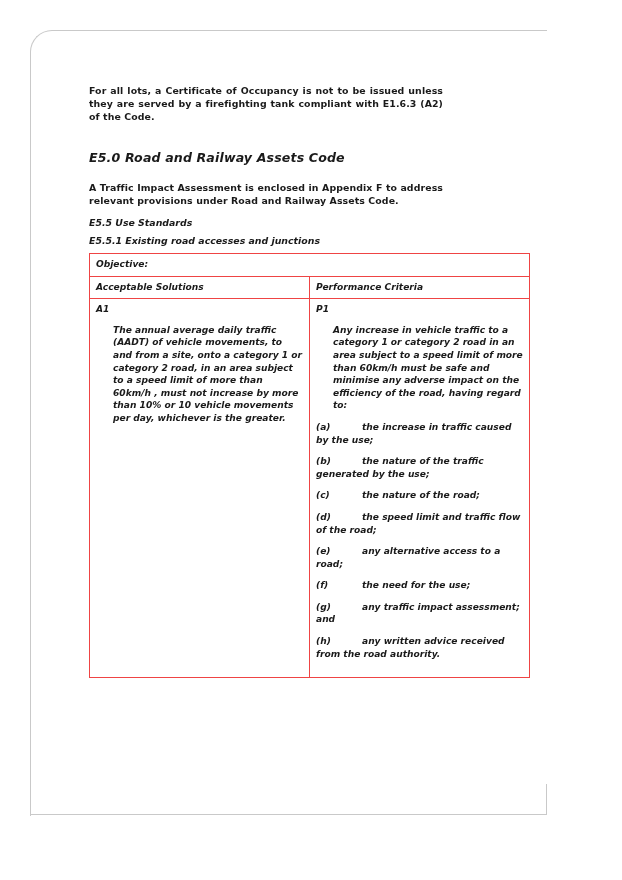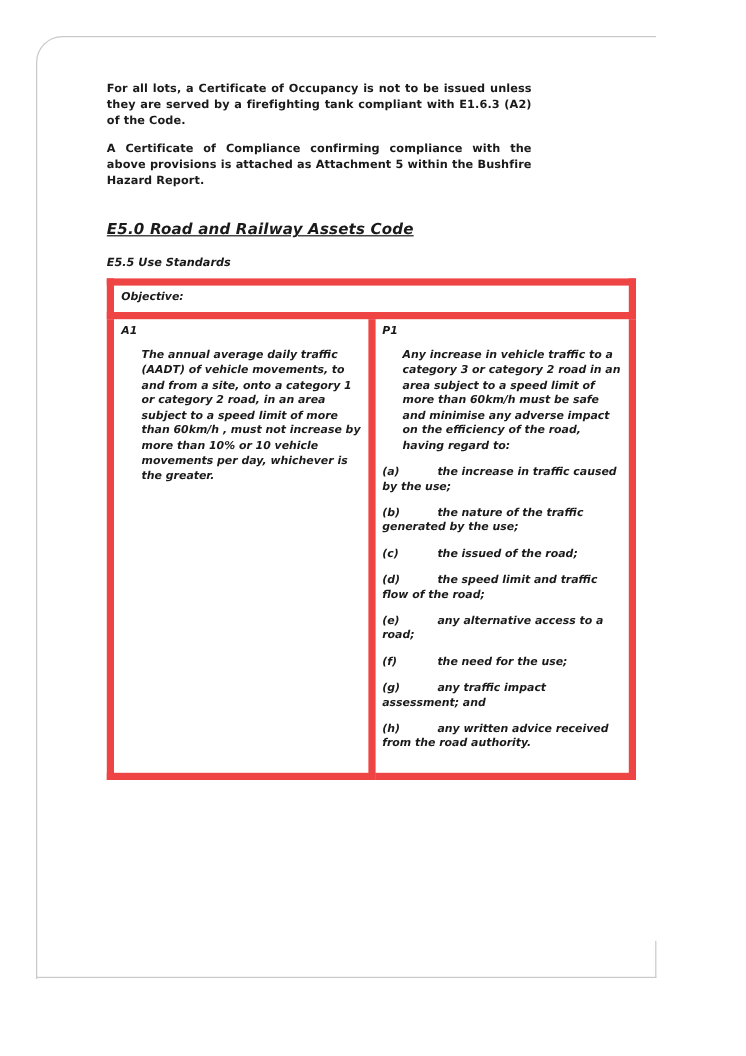--- a/index.html
+++ b/index.html
@@ -42,59 +42,58 @@
     top: 784px;
     width: 1px;
     height: 31px;
     background: #c9c9c9;
   }
 
   
   #content {
     position: absolute;
     left: 89px;
-    top: 68px;
+    top: 84px;
     width: 354px;
   }
 
   p.body-text {
     font-size: 9.4px;
     line-height: 13.2px;
     text-align: justify;
     margin: 0 0 10px 0;
     font-weight: bold;
     letter-spacing: 0.01em;
   }
 
   h2.section-heading {
     font-size: 12.6px;
     font-style: italic;
     font-weight: bold;
     margin: 26px 0 16px 0;
     letter-spacing: 0.01em;
-    text-decoration: underline;
   }
 
   h3.sub-heading {
     font-size: 9.4px;
     font-style: italic;
     font-weight: bold;
     margin: 0 0 7px 0;
   }
   h3.sub-heading.first { }
 
   
   table.std-table {
     width: 441px;
     border-collapse: collapse;
     margin-top: 4px;
     table-layout: fixed;
   }
   table.std-table td {
-    border: 6px solid #ef4444;
+    border: 1px solid #ef4444;
     vertical-align: top;
     padding: 4px 6px 5px 6px;
     font-size: 9.1px;
     line-height: 12.6px;
     font-style: italic;
     font-weight: bold;
   }
   td.col-left  { width: 224px; }
   td.col-right { width: 215px; }
 
@@ -133,44 +132,49 @@
 </head>
 <body>
 
 <div id="page-frame"></div>
 <div id="frame-bottom"></div>
 <div id="frame-right-stub"></div>
 
 <div id="content">
 
   <p class="body-text">For all lots, a Certificate of Occupancy is not to be issued unless they are served by a firefighting tank compliant with E1.6.3 (A2) of the Code.</p>
-  <p class="body-text">A Certificate of Compliance confirming compliance with the above provisions is attached as Attachment 5 within the Bushfire Hazard Report.</p>
 
   <h2 class="section-heading">E5.0 Road and Railway Assets Code</h2>
 
+  <p class="body-text">A Traffic Impact Assessment is enclosed in Appendix F to address relevant provisions under Road and Railway Assets Code.</p>
 
   <h3 class="sub-heading first">E5.5 Use Standards</h3>
+  <h3 class="sub-heading">E5.5.1 Existing road accesses and junctions</h3>
 
   <table class="std-table">
     <tbody>
       <tr>
         <td colspan="2">Objective:</td>
+      </tr>
+      <tr>
+        <td class="col-left">Acceptable Solutions</td>
+        <td class="col-right">Performance Criteria</td>
       </tr>
       <tr>
         <td class="col-left">
           <p class="cell-label">A1</p>
           <p class="cell-para">The annual average daily traffic (AADT) of vehicle movements, to and from a site, onto a category 1 or category 2 road, in an area subject to a speed limit of more than 60km/h , must not increase by more than 10% or 10 vehicle movements per day, whichever is the greater.</p>
         </td>
         <td class="col-right">
           <p class="cell-label">P1</p>
-          <p class="cell-para">Any increase in vehicle traffic to a category 3 or category 2 road in an area subject to a speed limit of more than 60km/h must be safe and minimise any adverse impact on the efficiency of the road, having regard to:</p>
+          <p class="cell-para">Any increase in vehicle traffic to a category 1 or category 2 road in an area subject to a speed limit of more than 60km/h must be safe and minimise any adverse impact on the efficiency of the road, having regard to:</p>
 
           <p class="lettered"><span class="ltr">(a)</span><span>the increase in traffic caused by the use;</span></p>
           <p class="lettered"><span class="ltr">(b)</span><span>the nature of the traffic generated by the use;</span></p>
-          <p class="lettered"><span class="ltr">(c)</span><span>the issued of the road;</span></p>
+          <p class="lettered"><span class="ltr">(c)</span><span>the nature of the road;</span></p>
           <p class="lettered"><span class="ltr">(d)</span><span>the speed limit and traffic flow of the road;</span></p>
           <p class="lettered"><span class="ltr">(e)</span><span>any alternative access to a road;</span></p>
           <p class="lettered"><span class="ltr">(f)</span><span>the need for the use;</span></p>
           <p class="lettered"><span class="ltr">(g)</span><span>any traffic impact assessment; and</span></p>
           <p class="lettered"><span class="ltr">(h)</span><span>any written advice received from the road authority.</span></p>
         </td>
       </tr>
     </tbody>
   </table>
 

